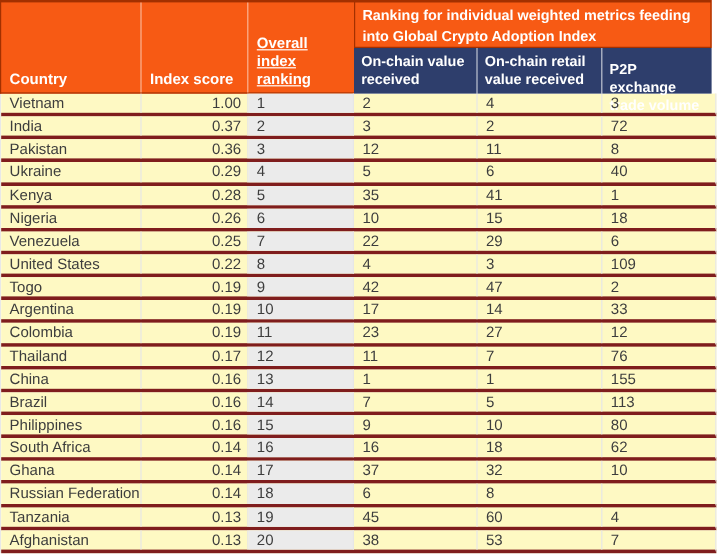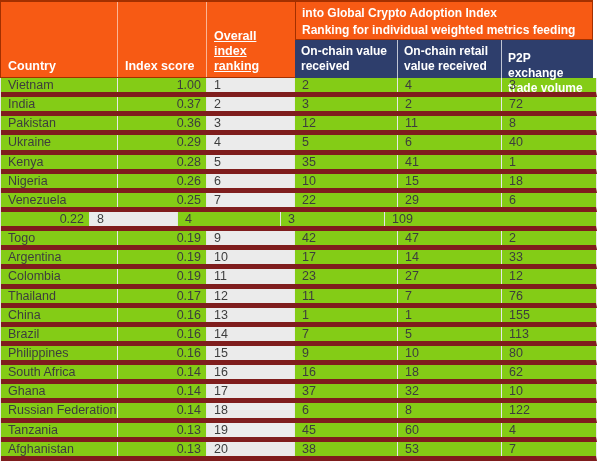--- a/index.html
+++ b/index.html
@@ -37,22 +37,22 @@
     padding:2px 4px 2px 6px;
   }
   .nc0 { width:103px; border-right:1px solid rgba(255,255,255,.7); }
   .nc1 { width:104px; border-right:1px solid rgba(255,255,255,.7); }
   .nc2 { width:91px;margin-top:28px; }
 
   
   .tbody { border-left:1px solid #e8e8e8; width:597px; box-sizing:border-box; }
   .row {
     display:flex; height:19.15px; box-sizing:border-box;
-    border-bottom:5px solid #7f1d1d; border-right:1px solid #e8e8e8;
-    background:#84cc16;
+    border-bottom:3px solid #7f1d1d; border-right:1px solid #e8e8e8;
+    background:#fef9c3;
   }
   .cell {
     box-sizing:border-box; display:flex; align-items:center;
     font-size:12.5px; color:#3d3d3d;
     padding:0 4px 0 7px; white-space:nowrap; overflow:hidden;
     border-right:1px solid #e6e6e6;
   }
   .c0 { width:117px; }
   .c1 { width:89px; justify-content:flex-end; padding-right:5px; }
   .c2 { width:88px; background:#ebebeb; }
@@ -67,22 +67,22 @@
 
   <div class="hdr">
     <div class="hleft">
       <div class="hcell hc0">Country</div>
       <div class="hcell hc1">Index score</div>
       <div class="hcell hc2">Overall index ranking</div>
     </div>
 
     <div class="hright">
       <div class="banner">
+        <span>Ranking for individual weighted metrics feeding</span>
         <span>into Global Crypto Adoption Index</span>
-        <span>Ranking for individual weighted metrics feeding</span>
       </div>
       <div class="navyrow">
         <div class="ncell nc0">On-chain value received</div>
         <div class="ncell nc1">On-chain retail value received</div>
         <div class="ncell nc2">P2P exchange trade volume</div>
       </div>
     </div>
   </div>
 
   <div class="tbody">
@@ -136,20 +136,21 @@
       </div>
       <div class="row">
         <div class="cell c0">Venezuela</div>
         <div class="cell c1">0.25</div>
         <div class="cell c2">7</div>
         <div class="cell c3">22</div>
         <div class="cell c4">29</div>
         <div class="cell c5">6</div>
       </div>
       <div class="row">
+        <div class="cell c0">United States</div>
         <div class="cell c1">0.22</div>
         <div class="cell c2">8</div>
         <div class="cell c3">4</div>
         <div class="cell c4">3</div>
         <div class="cell c5">109</div>
       </div>
       <div class="row">
         <div class="cell c0">Togo</div>
         <div class="cell c1">0.19</div>
         <div class="cell c2">9</div>
@@ -220,21 +221,20 @@
         <div class="cell c3">37</div>
         <div class="cell c4">32</div>
         <div class="cell c5">10</div>
       </div>
       <div class="row">
         <div class="cell c0">Russian Federation</div>
         <div class="cell c1">0.14</div>
         <div class="cell c2">18</div>
         <div class="cell c3">6</div>
         <div class="cell c4">8</div>
-        <div class="cell c5">122</div>
       </div>
       <div class="row">
         <div class="cell c0">Tanzania</div>
         <div class="cell c1">0.13</div>
         <div class="cell c2">19</div>
         <div class="cell c3">45</div>
         <div class="cell c4">60</div>
         <div class="cell c5">4</div>
       </div>
       <div class="row">

